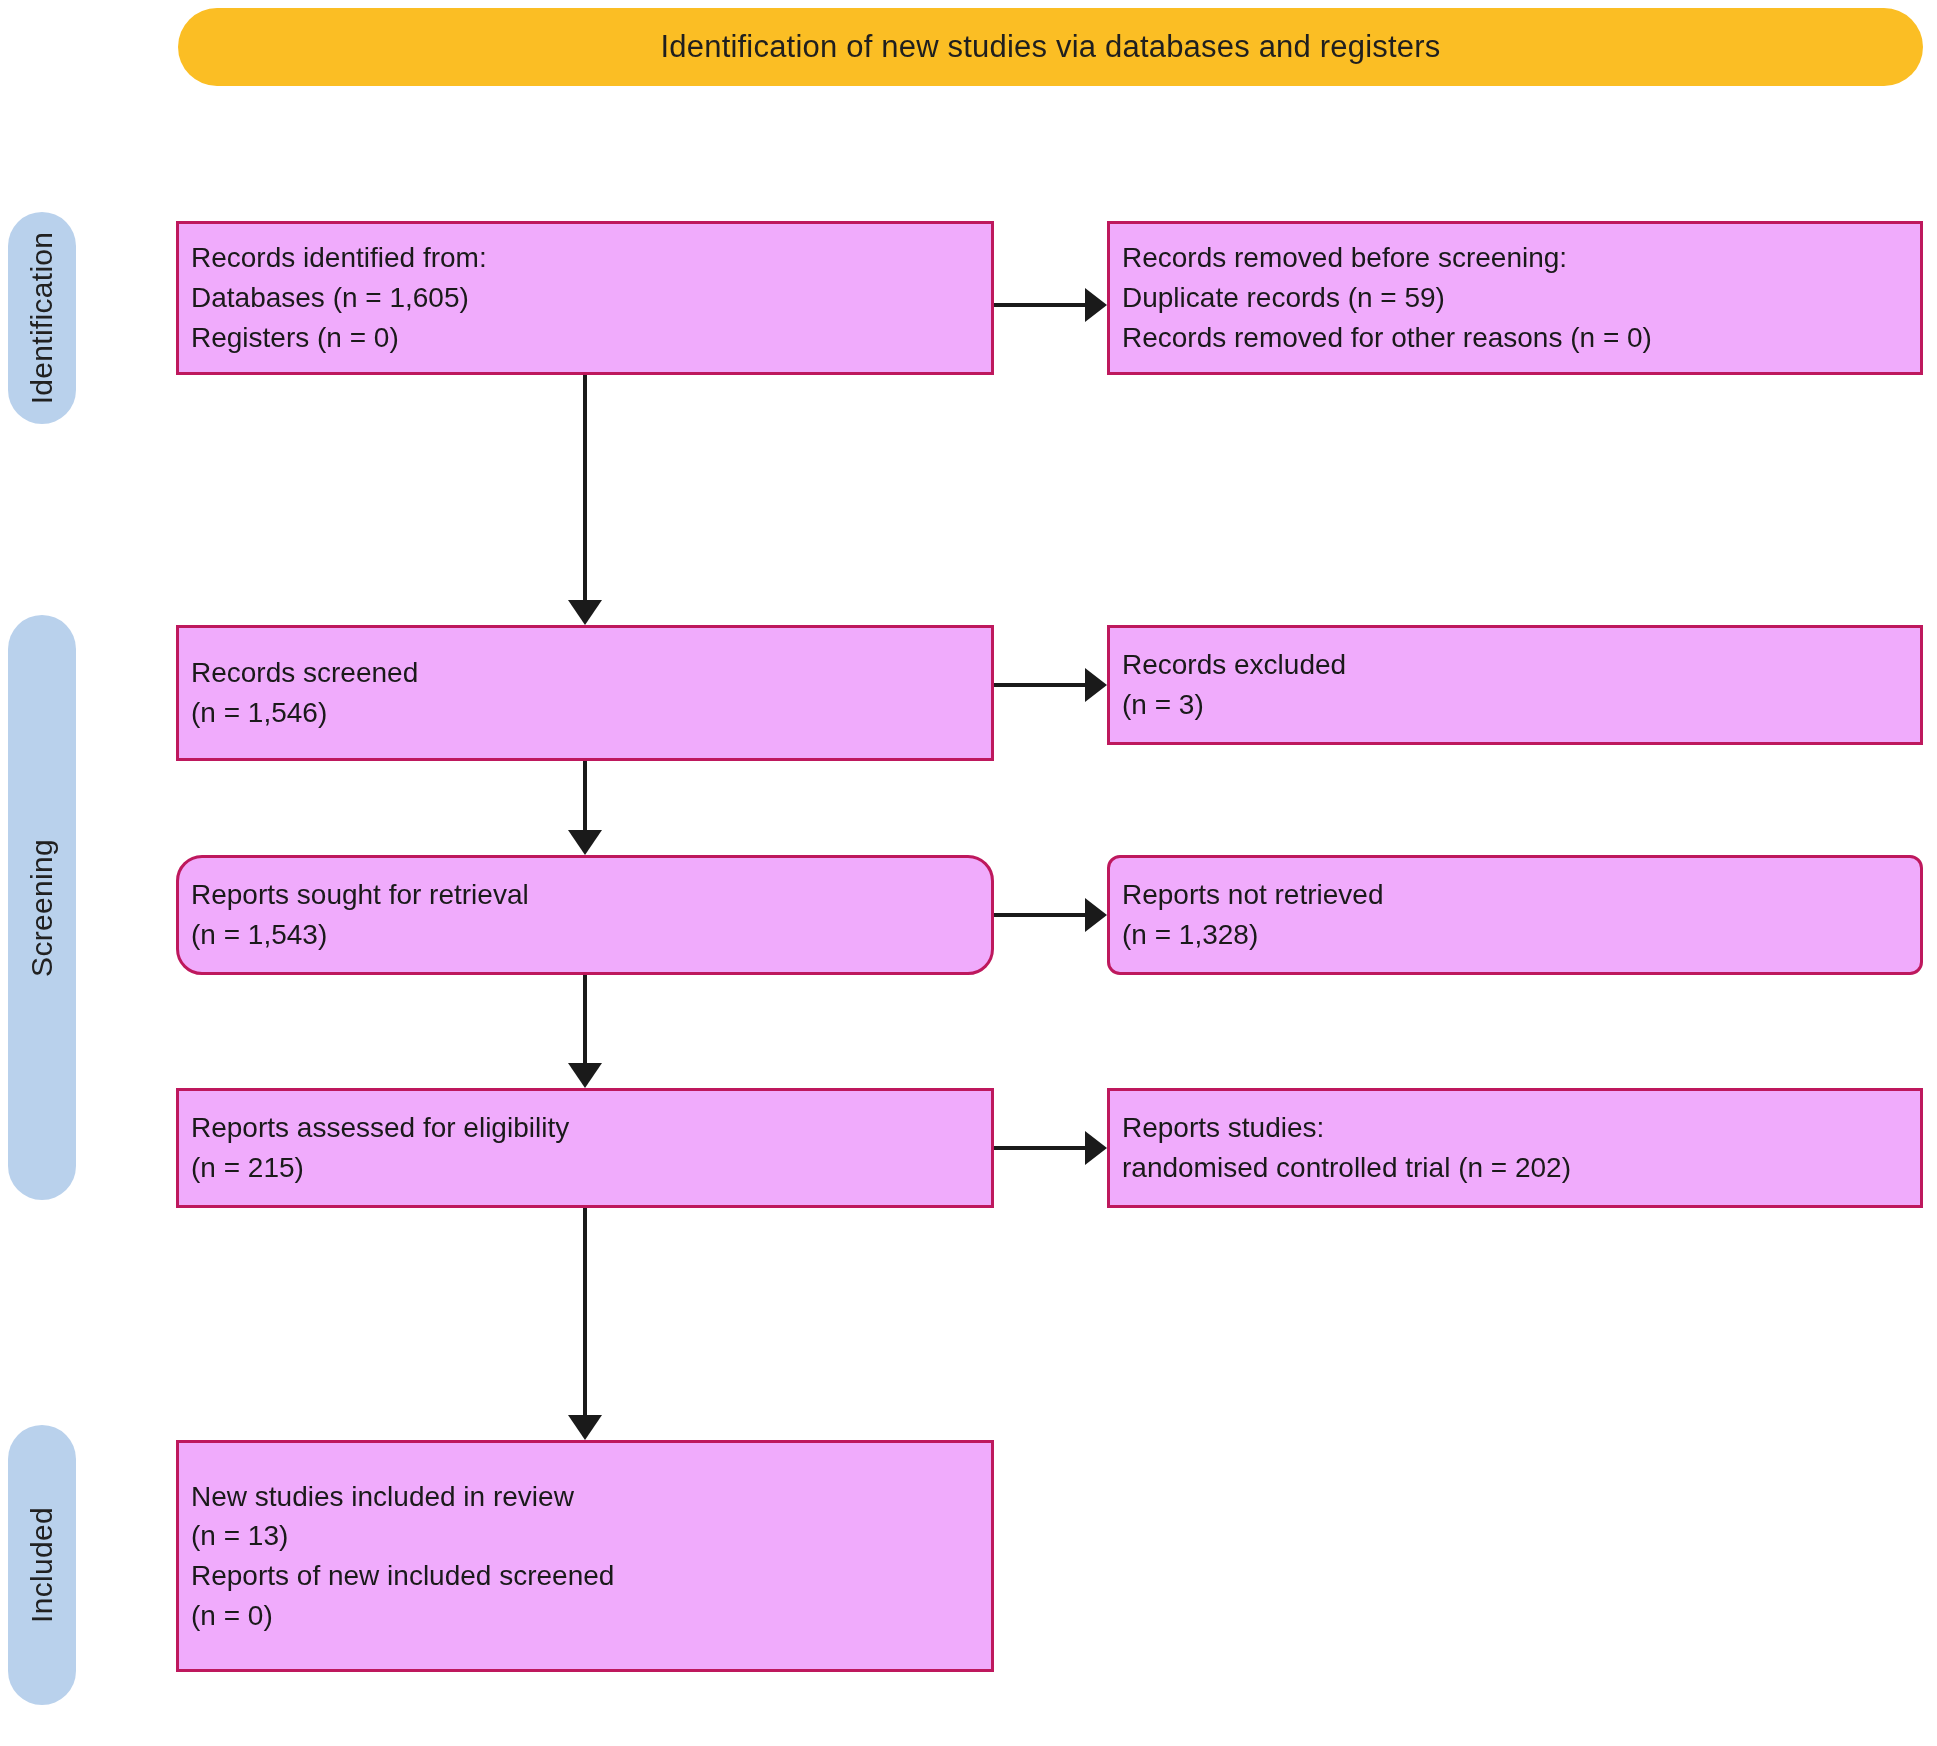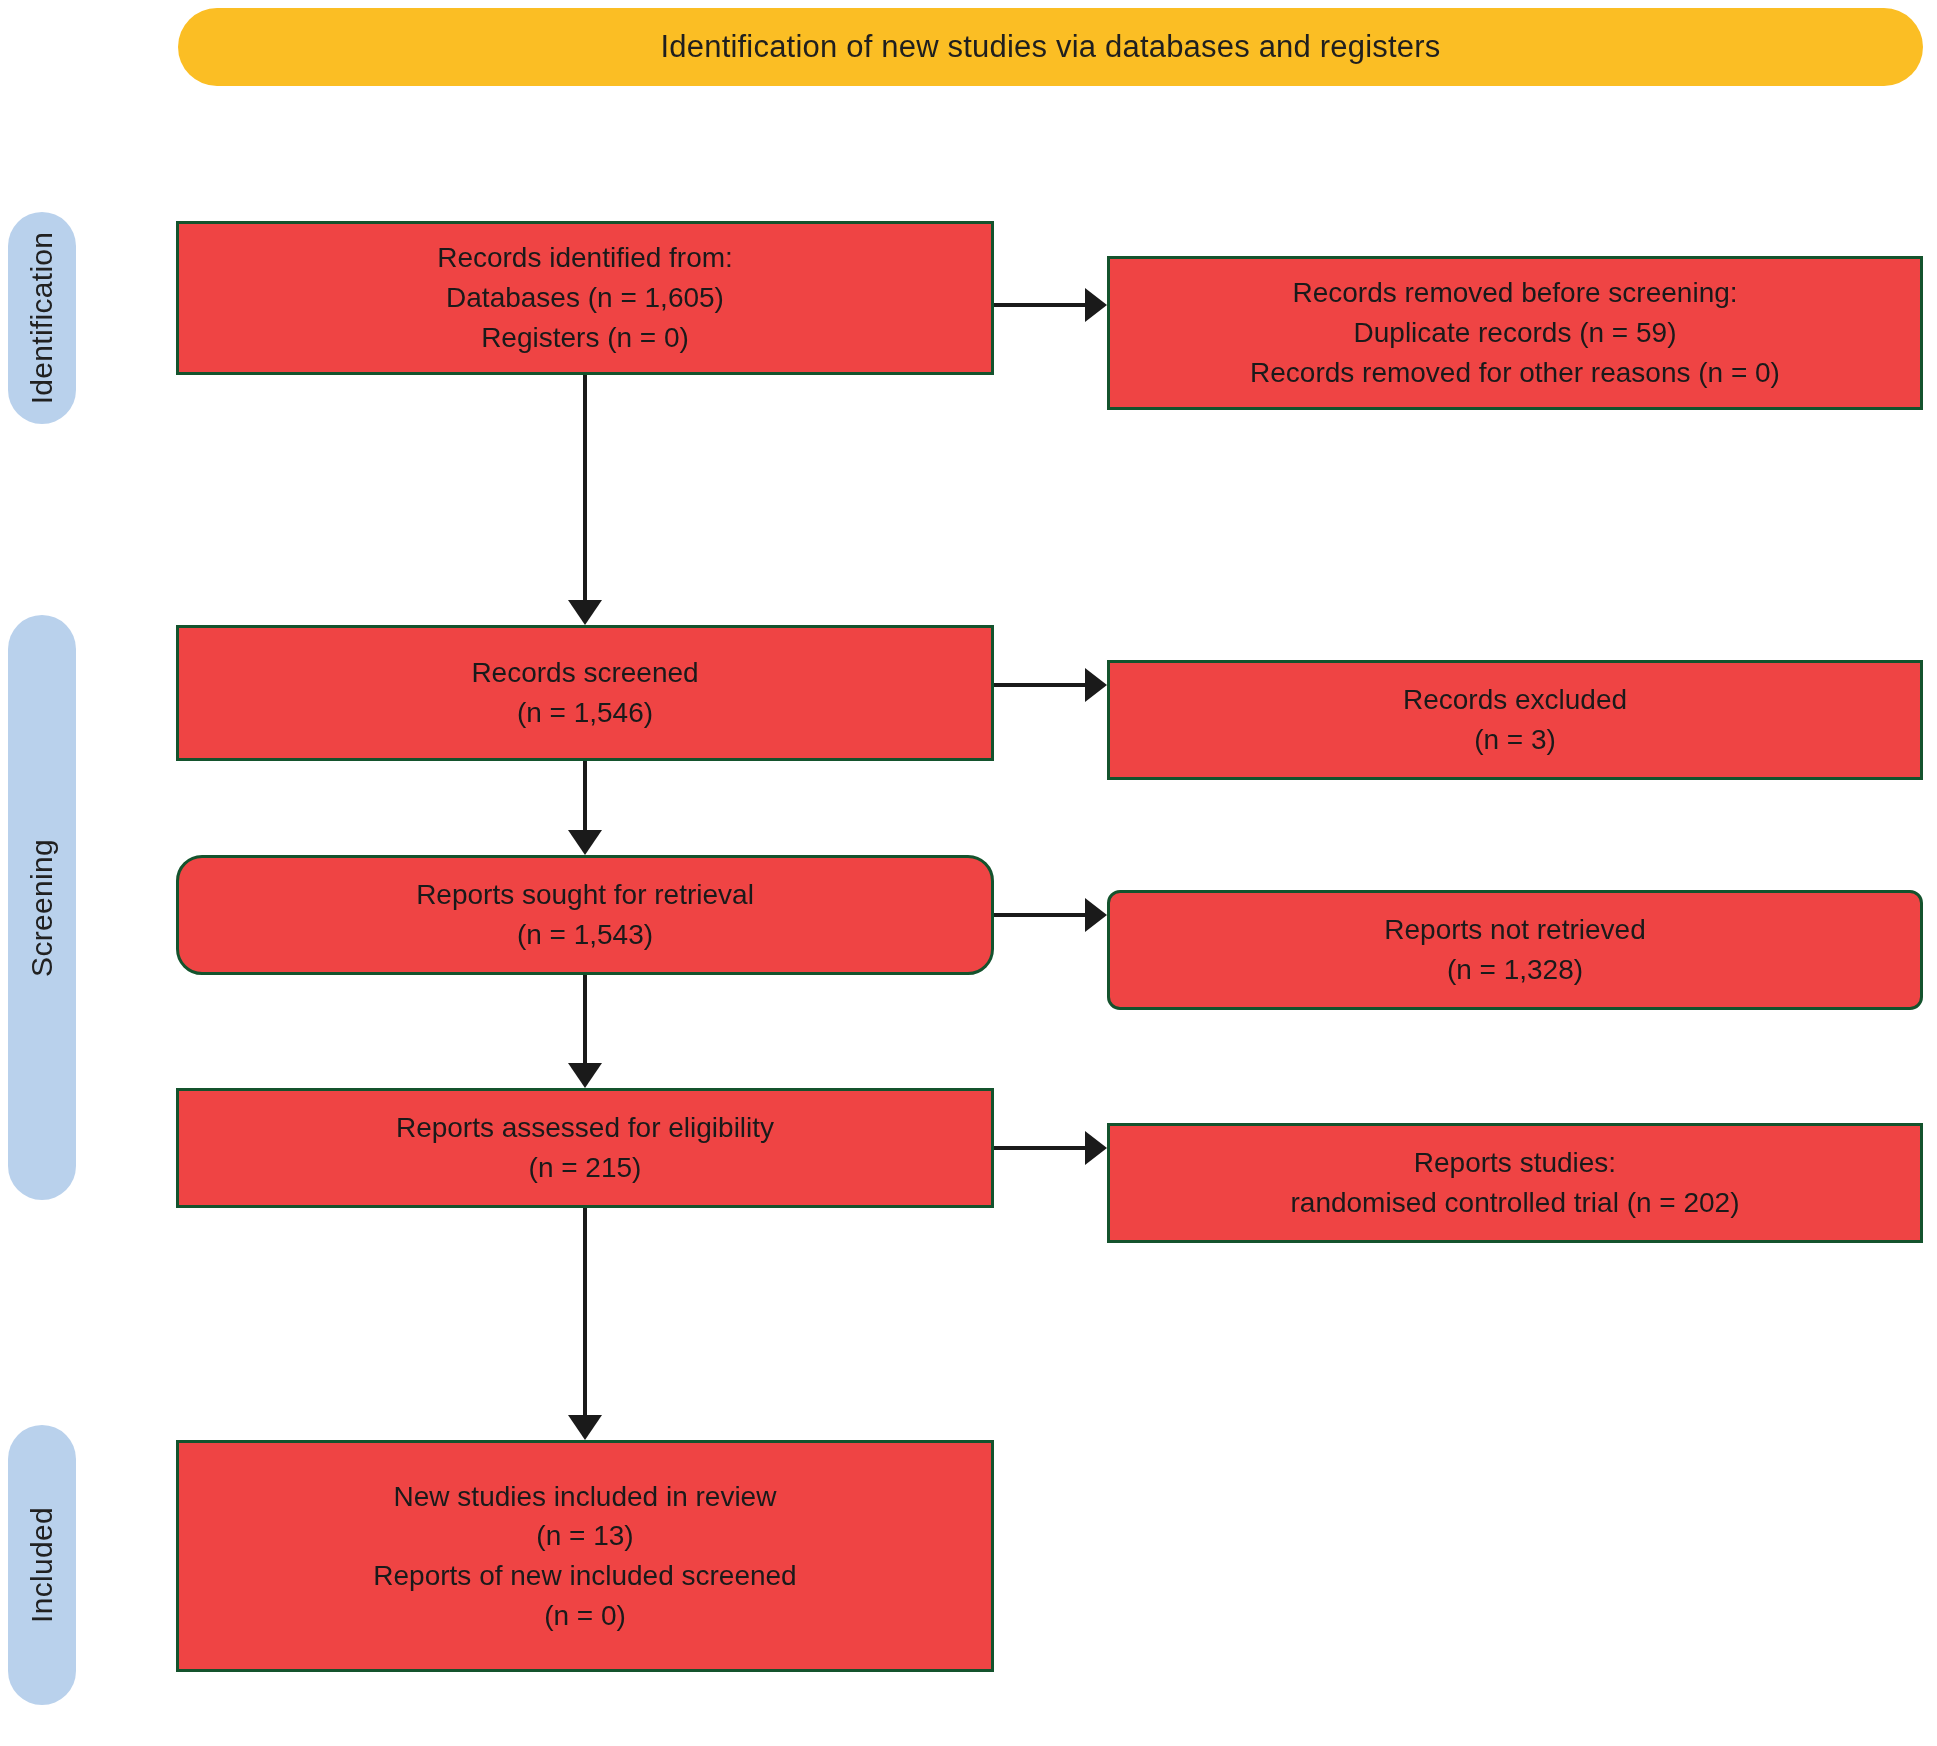--- a/index.html
+++ b/index.html
@@ -58,41 +58,41 @@
     color: #212121;
     letter-spacing: 0.3px;
   }
   #pill-identification { left: 8px;  top: 212px; height: 212px; }
   #pill-screening     { left: 8px;  top: 615px; height: 585px; }
   #pill-included      { left: 8px;  top: 1425px; height: 280px; }
 
   
   .node {
     position: absolute;
-    background: #ef4444;
-    border: 3px solid #14532d;
+    background: #f0abfc;
+    border: 3px solid #be185d;
     box-sizing: border-box;
     display: flex;
     flex-direction: column;
-    align-items: center;
+    align-items: flex-start;
     justify-content: center;
     text-align: center;
     padding: 6px 12px;
   }
   .node .line {
     font-size: 28px;
     line-height: 1.42;
     color: #1a1a1a;
     white-space: nowrap;
   }
 
   
   .col-left  { left: 176px;  width: 818px; }
   
-  .col-right { left: 1107px; width: 816px; margin-top: 35px; }
+  .col-right { left: 1107px; width: 816px; }
 
   #node-identified    { top: 221px;  height: 154px; }
   #node-removed       { top: 221px;  height: 154px; }
   #node-screened      { top: 625px;  height: 136px; }
   #node-excluded      { top: 625px;  height: 120px; }
   #node-sought        { top: 855px;  height: 120px; border-radius: 26px; }
   #node-notretrieved  { top: 855px;  height: 120px; border-radius: 13px; }
   #node-assessed      { top: 1088px; height: 120px; }
   #node-repexcluded   { top: 1088px; height: 120px; }
   #node-included      { top: 1440px; height: 232px; }

